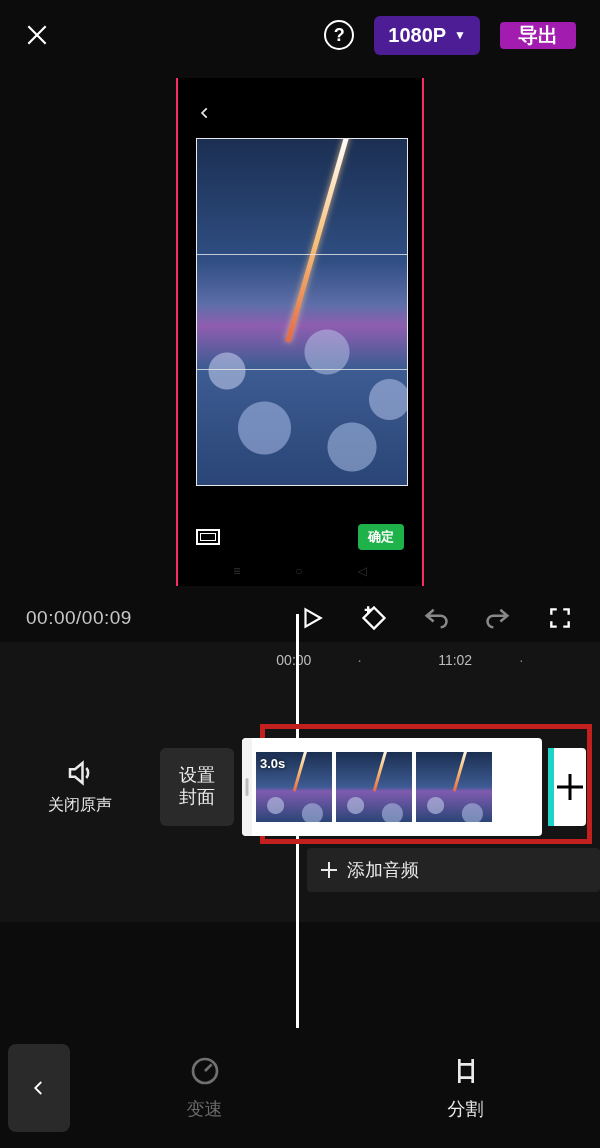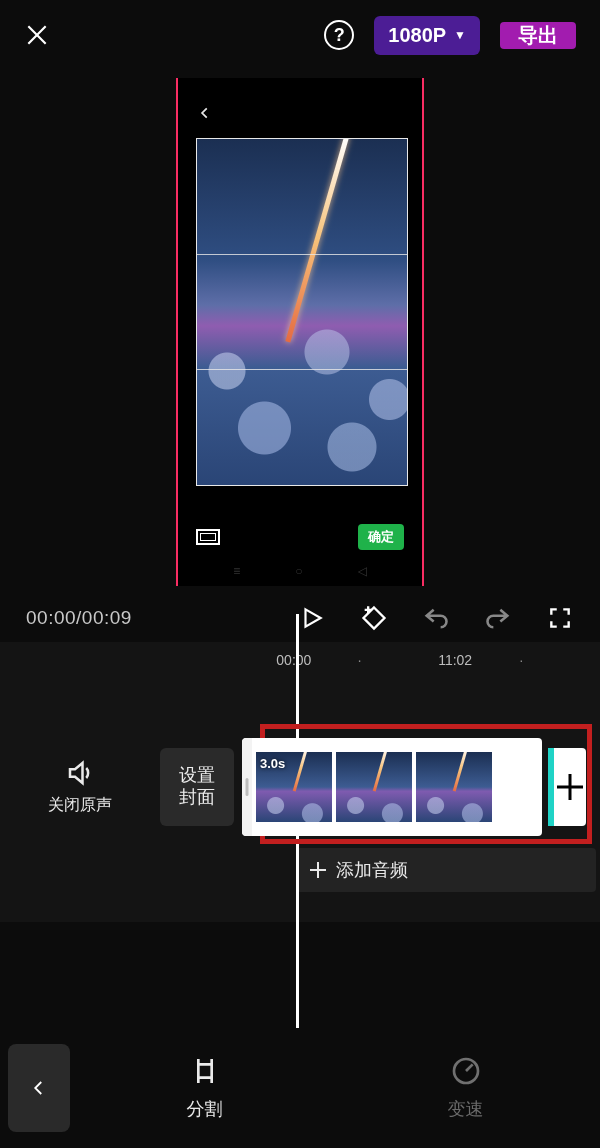--- a/index.html
+++ b/index.html
@@ -133,21 +133,21 @@
     .dur-badge { position:absolute; top:4px; left:4px; color:#fff; font-size:13px; font-weight:600; text-shadow:0 0 4px rgba(0,0,0,.9); }
     .add-after {
       width:38px; height:78px; background:#fff; display:flex; align-items:center; justify-content:center;
       border-left:6px solid #1fd3c6; border-radius:0 4px 4px 0; margin-left:6px;
     }
     .plus-big { width:26px; height:26px; position:relative; }
     .plus-big::before, .plus-big::after { content:""; position:absolute; background:#000; }
     .plus-big::before { left:0; right:0; top:50%; height:3px; transform:translateY(-50%); }
     .plus-big::after { top:0; bottom:0; left:50%; width:3px; transform:translateX(-50%); }
 
-    .audio-row { display:flex; align-items:center; margin-top:18px; }
+    .audio-row { display:flex; align-items:center; margin-top:18px;margin-left:11px; }
     .audio-track {
       margin-left:296px; background:#232323; border-radius:4px; height:44px; width:300px;
       display:flex; align-items:center; gap:10px; padding:0 14px; color:#e9e9e9; font-size:18px;
     }
     .plus-s{position:relative;width:16px;height:16px;}
     .plus-s::before,.plus-s::after{content:"";position:absolute;background:#e9e9e9;}
     .plus-s::before{left:0;right:0;top:50%;height:2px;transform:translateY(-50%);}
     .plus-s::after{top:0;bottom:0;left:50%;width:2px;transform:translateX(-50%);}
 
     
@@ -301,27 +301,27 @@
   </div>
 </div>
 
 <div class="bottombar">
   <div class="back-chip">
     <svg viewBox="0 0 24 24" width="18" height="18" stroke="#fff" stroke-width="2.4" fill="none">
         <path d="M15 4 L7 12 L15 20"></path>
       </svg>
   </div>
   <div class="tool-items">
-    <div class="tool">
-      <svg viewBox="0 0 24 24" width="32" height="32" stroke="#eaeaea" stroke-width="2" fill="none">
-          <path d="M7 3v18M17 3v18M7 7h10M7 17h10"></path>
-        </svg>
-      <div class="tlabel">分割</div>
-    </div>
     <div class="tool dis">
       <svg viewBox="0 0 24 24" width="32" height="32" stroke="#eaeaea" stroke-width="2" fill="none">
           <circle cx="12" cy="12" r="9"></circle>
           <path d="M12 12l5-5"></path>
         </svg>
       <div class="tlabel">变速</div>
     </div>
+    <div class="tool">
+      <svg viewBox="0 0 24 24" width="32" height="32" stroke="#eaeaea" stroke-width="2" fill="none">
+          <path d="M7 3v18M17 3v18M7 7h10M7 17h10"></path>
+        </svg>
+      <div class="tlabel">分割</div>
+    </div>
   </div>
 </div>
 
 </body></html>

